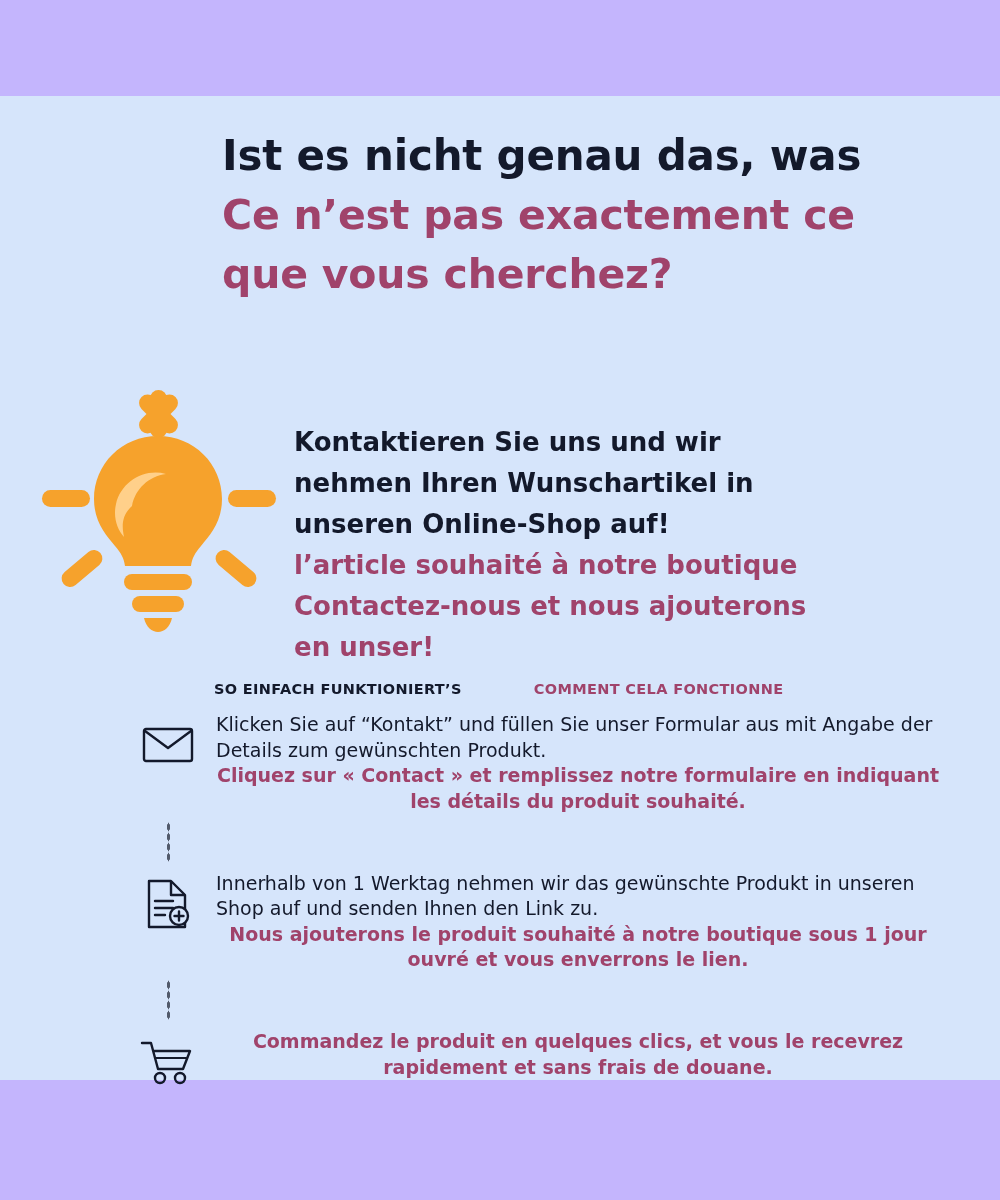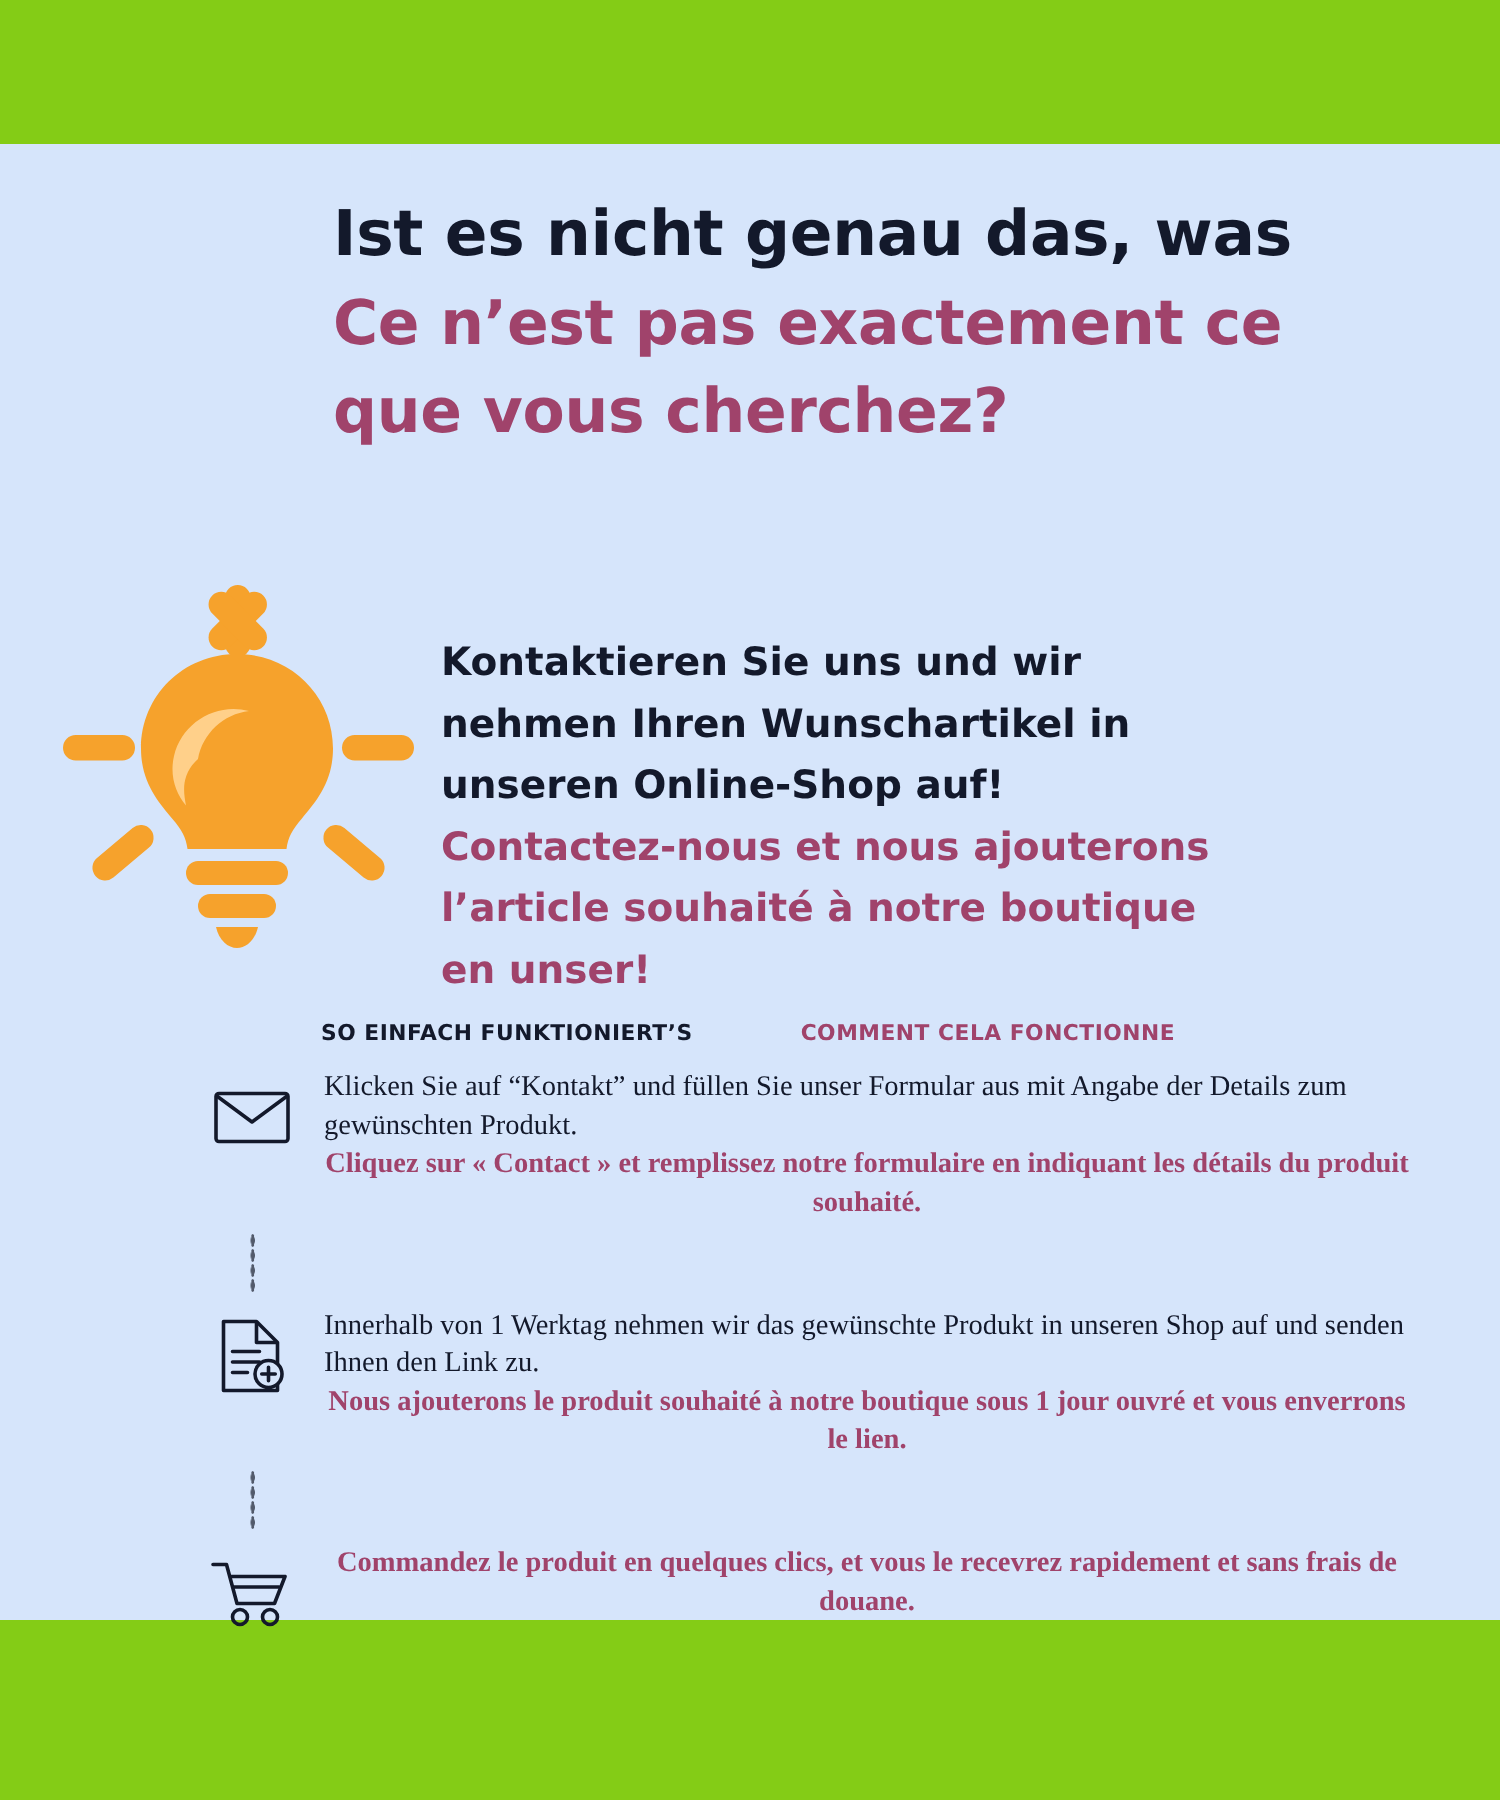--- a/index.html
+++ b/index.html
@@ -11,21 +11,21 @@
     width: 1000px;
     height: 1200px;
     font-family: "DejaVu Sans", "Liberation Sans", sans-serif;
     overflow: hidden;
   }
 
   .canvas {
     position: relative;
     width: 1000px;
     height: 1200px;
-    background: #84cc16;
+    background: #c4b5fd;
   }
 
   .panel {
     position: absolute;
     left: 0;
     top: 96px;
     width: 1000px;
     height: 984px;
     background: #d6e5fb;
   }
@@ -126,21 +126,20 @@
     height: 64px;
     display: flex;
     align-items: center;
     justify-content: center;
     padding-top: 6px;
     box-sizing: border-box;
   }
   .step-body {
     flex: 1 1 auto;
     padding-top: 2px;
-    font-family: Liberation Serif, serif;
   }
   .step-body .de {
     font-size: 19px;
     line-height: 1.35;
     color: #13192b;
     margin: 0;
     font-weight: 400;
   }
   .step-body .fr {
     font-size: 19px;
@@ -200,22 +199,22 @@
         <rect x="100" y="218" width="52" height="16" rx="8"></rect>
         <path d="M112 240h28c-2 9-8 14-14 14s-12-5-14-14z"></path>
       </g>
     </svg>
   </div>
 
   <div class="lead">
     <p class="de">Kontaktieren Sie uns und wir</p>
     <p class="de">nehmen Ihren Wunschartikel in</p>
     <p class="de">unseren Online-Shop auf!</p>
+    <p class="fr">l’article souhaité à notre boutique</p>
     <p class="fr">Contactez-nous et nous ajouterons</p>
-    <p class="fr">l’article souhaité à notre boutique</p>
     <p class="fr">en unser!</p>
   </div>
 
   <div class="steps-heading">
     <span class="de">SO EINFACH FUNKTIONIERT’S</span>
     <span class="fr">COMMENT CELA FONCTIONNE</span>
   </div>
 
   <div class="steps">
 

